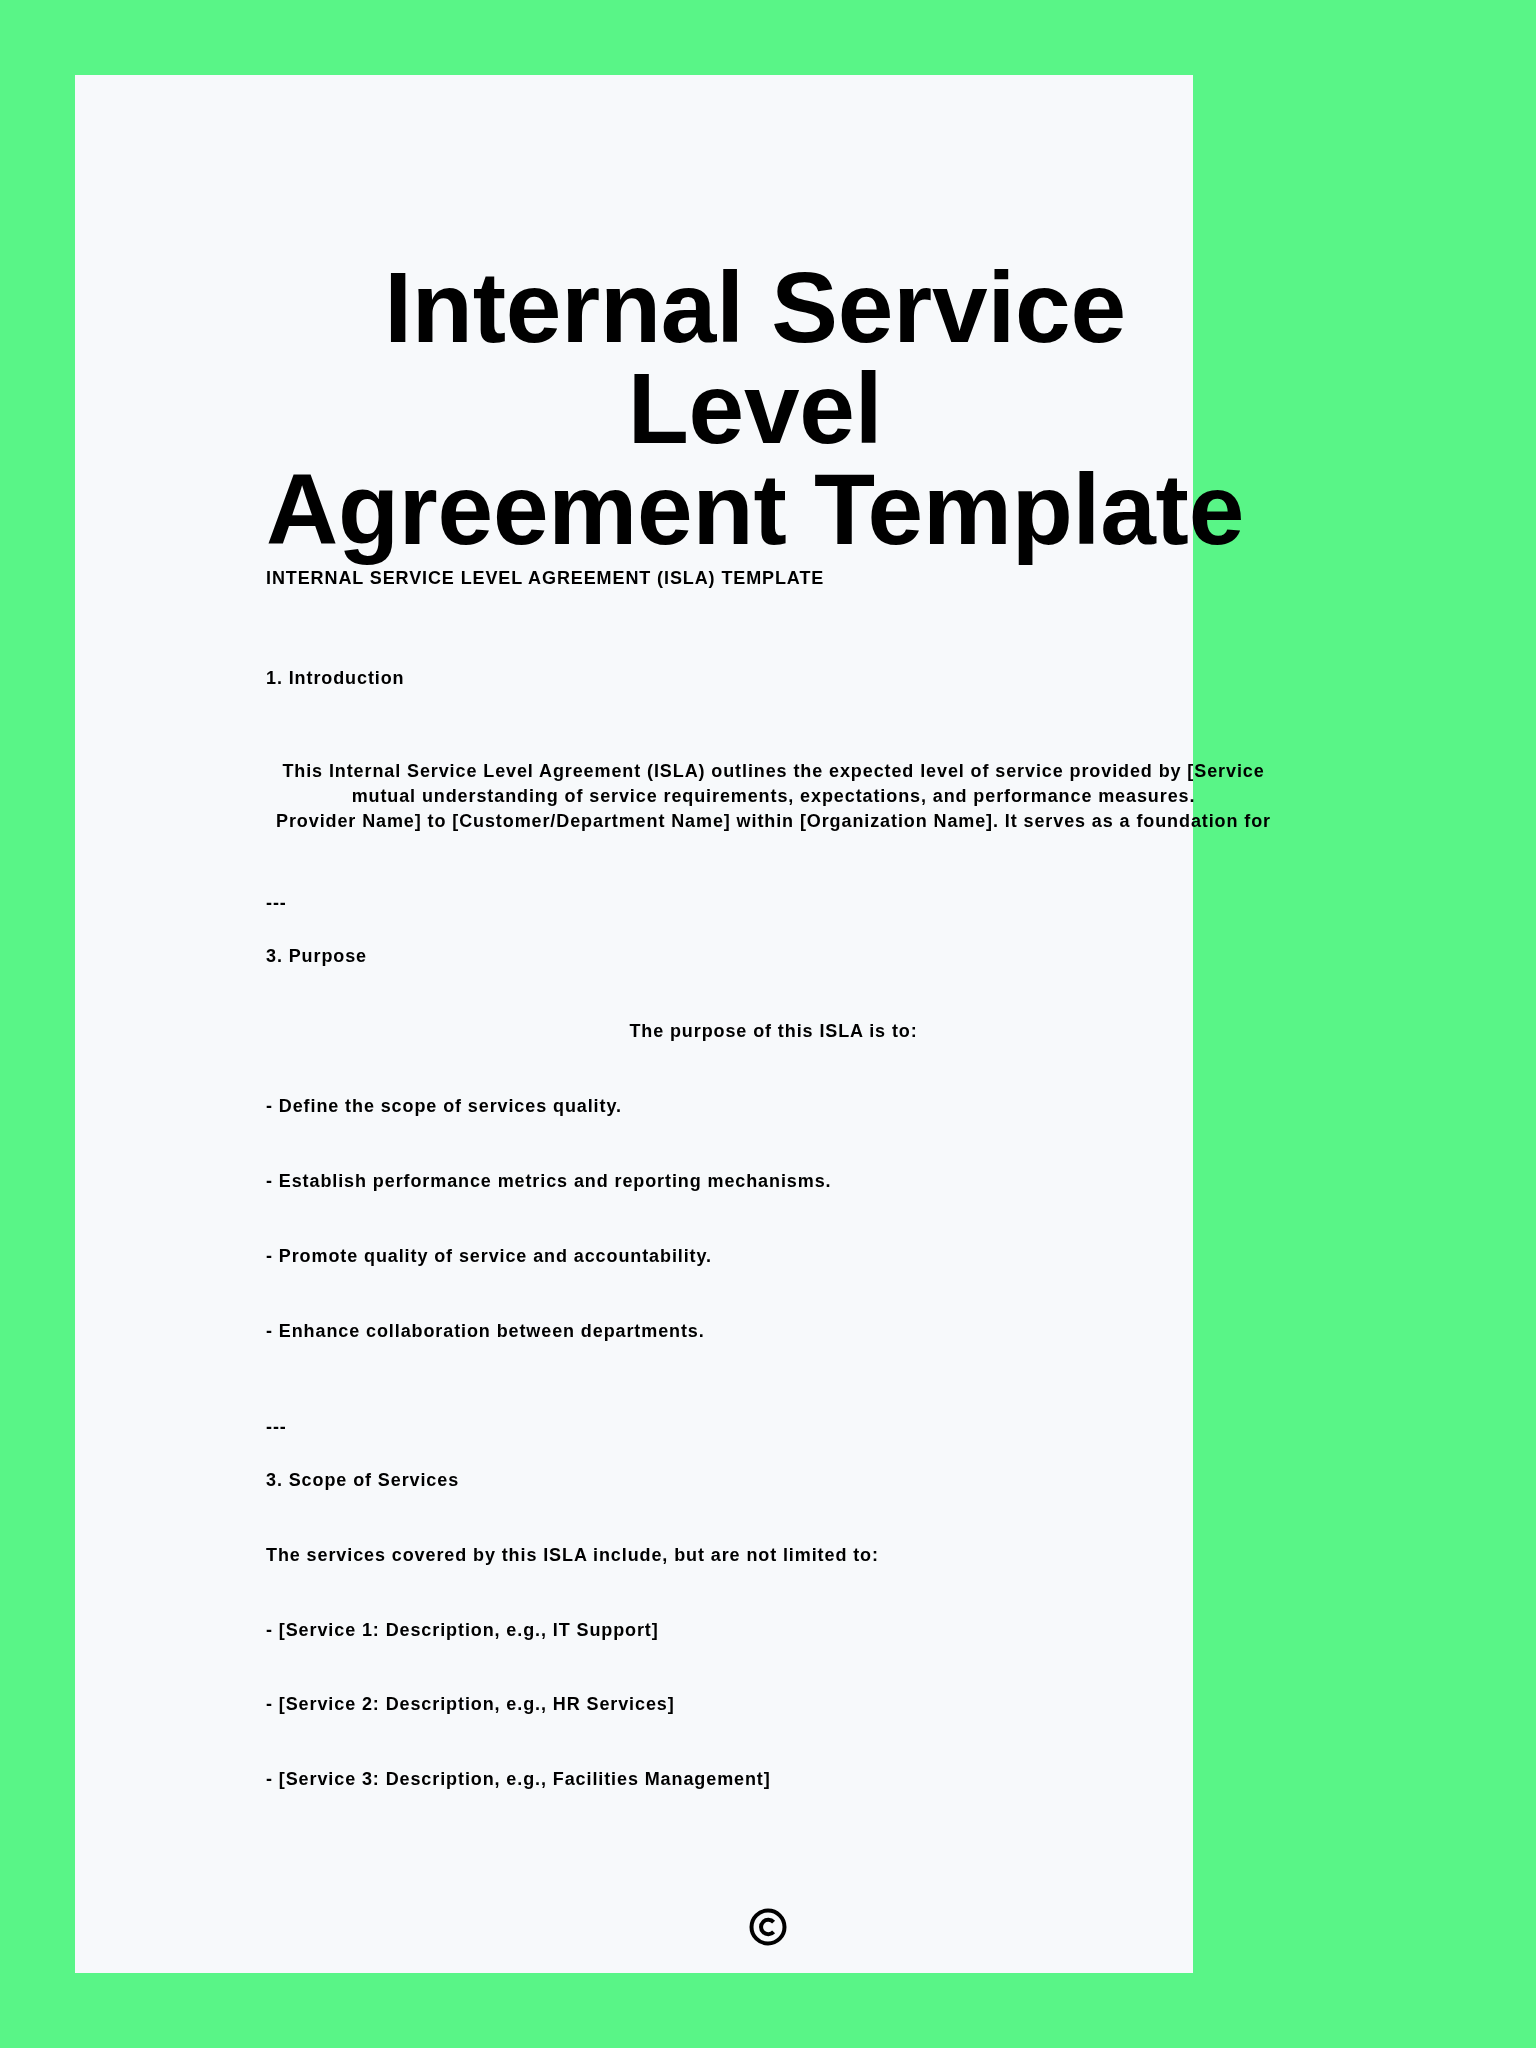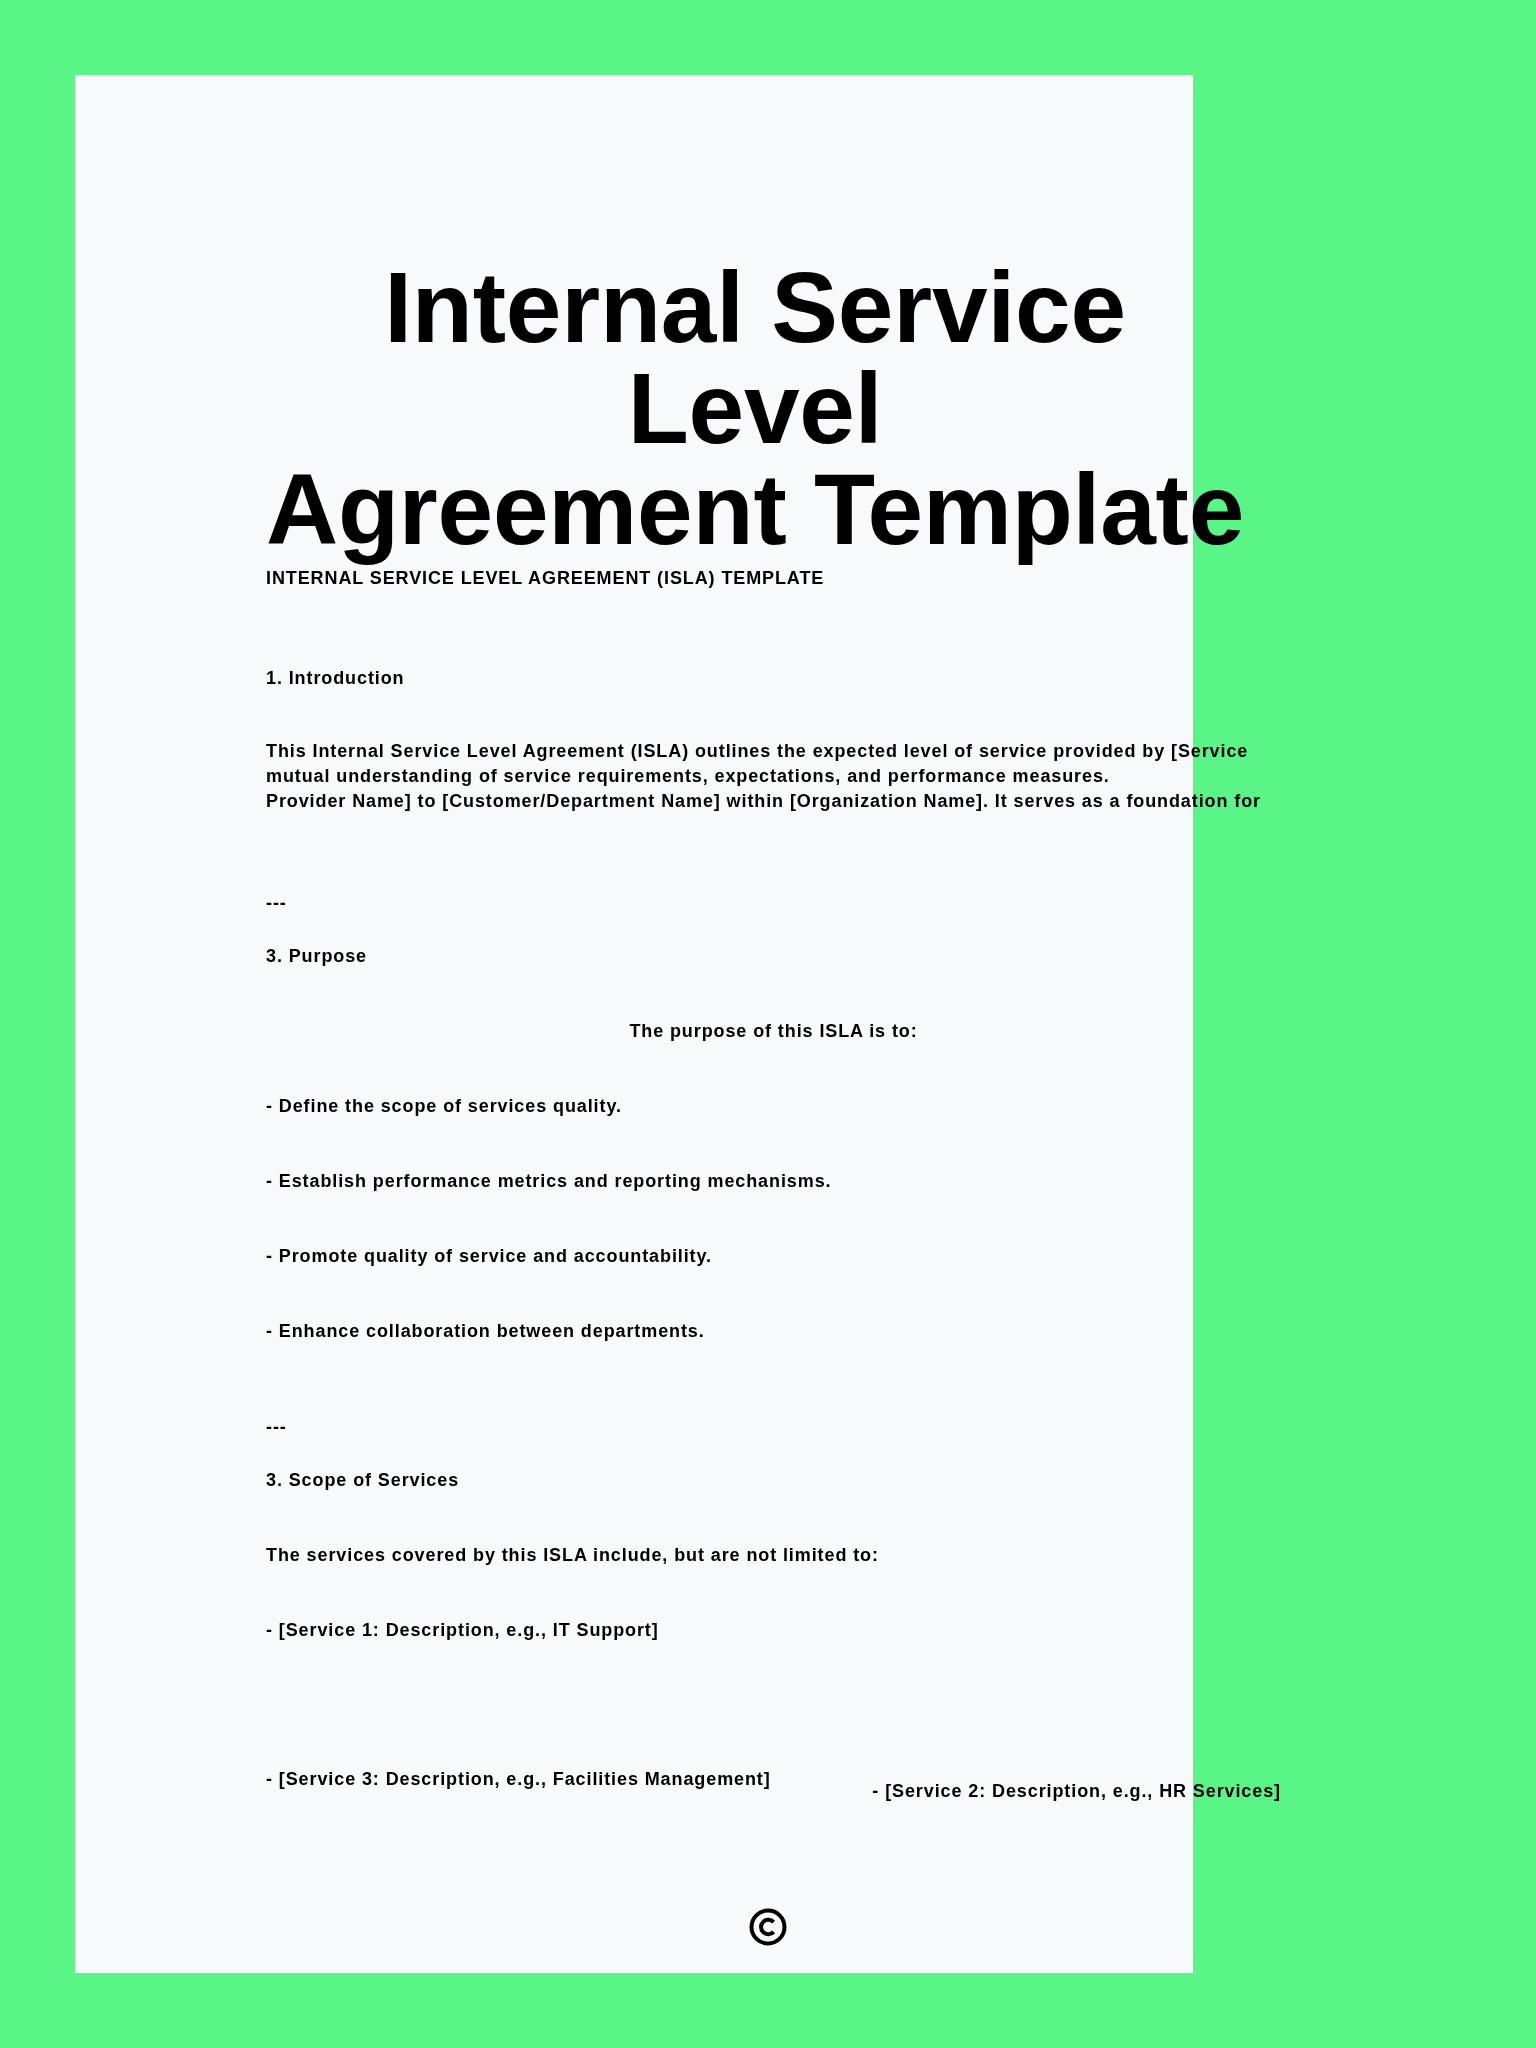--- a/index.html
+++ b/index.html
@@ -68,39 +68,39 @@
 <div class="page">
 
   <h1 class="doc-title">
     <span>Internal Service Level</span>
     <span>Agreement Template</span>
   </h1>
 
   <p class="line" style="top:475px;">INTERNAL SERVICE LEVEL AGREEMENT (ISLA) TEMPLATE</p>
 
   <p class="line" style="top:575px;">1. Introduction</p>
-  <div class="line wrap" style="top:648px;">
+  <div class="line wrap" style="top:668px;text-align:center;">
     <span>This Internal Service Level Agreement (ISLA) outlines the expected level of service provided by [Service</span>
     <span>mutual understanding of service requirements, expectations, and performance measures.</span>
     <span>Provider Name] to [Customer/Department Name] within [Organization Name]. It serves as a foundation for</span>
   </div>
 
   <p class="line" style="top:800px;">---</p>
   <p class="line" style="top:853px;">3. Purpose</p>
   <p class="line" style="top:928px;text-align:center;">The purpose of this ISLA is to:</p>
   <p class="line" style="top:1003px;">- Define the scope of services quality.</p>
   <p class="line" style="top:1078px;">- Establish performance metrics and reporting mechanisms.</p>
   <p class="line" style="top:1153px;">- Promote quality of service and accountability.</p>
   <p class="line" style="top:1228px;">- Enhance collaboration between departments.</p>
 
   <p class="line" style="top:1324px;">---</p>
   <p class="line" style="top:1377px;">3. Scope of Services</p>
   <p class="line" style="top:1452px;">The services covered by this ISLA include, but are not limited to:</p>
   <p class="line" style="top:1527px;">- [Service 1: Description, e.g., IT Support]</p>
-  <p class="line" style="top:1688px;text-align:right;">- [Service 2: Description, e.g., HR Services]</p>
+  <p class="line" style="top:1601px;">- [Service 2: Description, e.g., HR Services]</p>
   <p class="line" style="top:1676px;">- [Service 3: Description, e.g., Facilities Management]</p>
 
   <div class="copyright">
     <svg width="38" height="38" viewBox="0 0 38 38" aria-hidden="true">
       <circle cx="19" cy="19" r="16.5" fill="none" stroke="#000000" stroke-width="4"></circle>
       <path d="M24.6 14.2 A7.2 7.2 0 1 0 24.6 23.8" fill="none" stroke="#000000" stroke-width="4" stroke-linecap="butt"></path>
     </svg>
   </div>
 
 </div>

